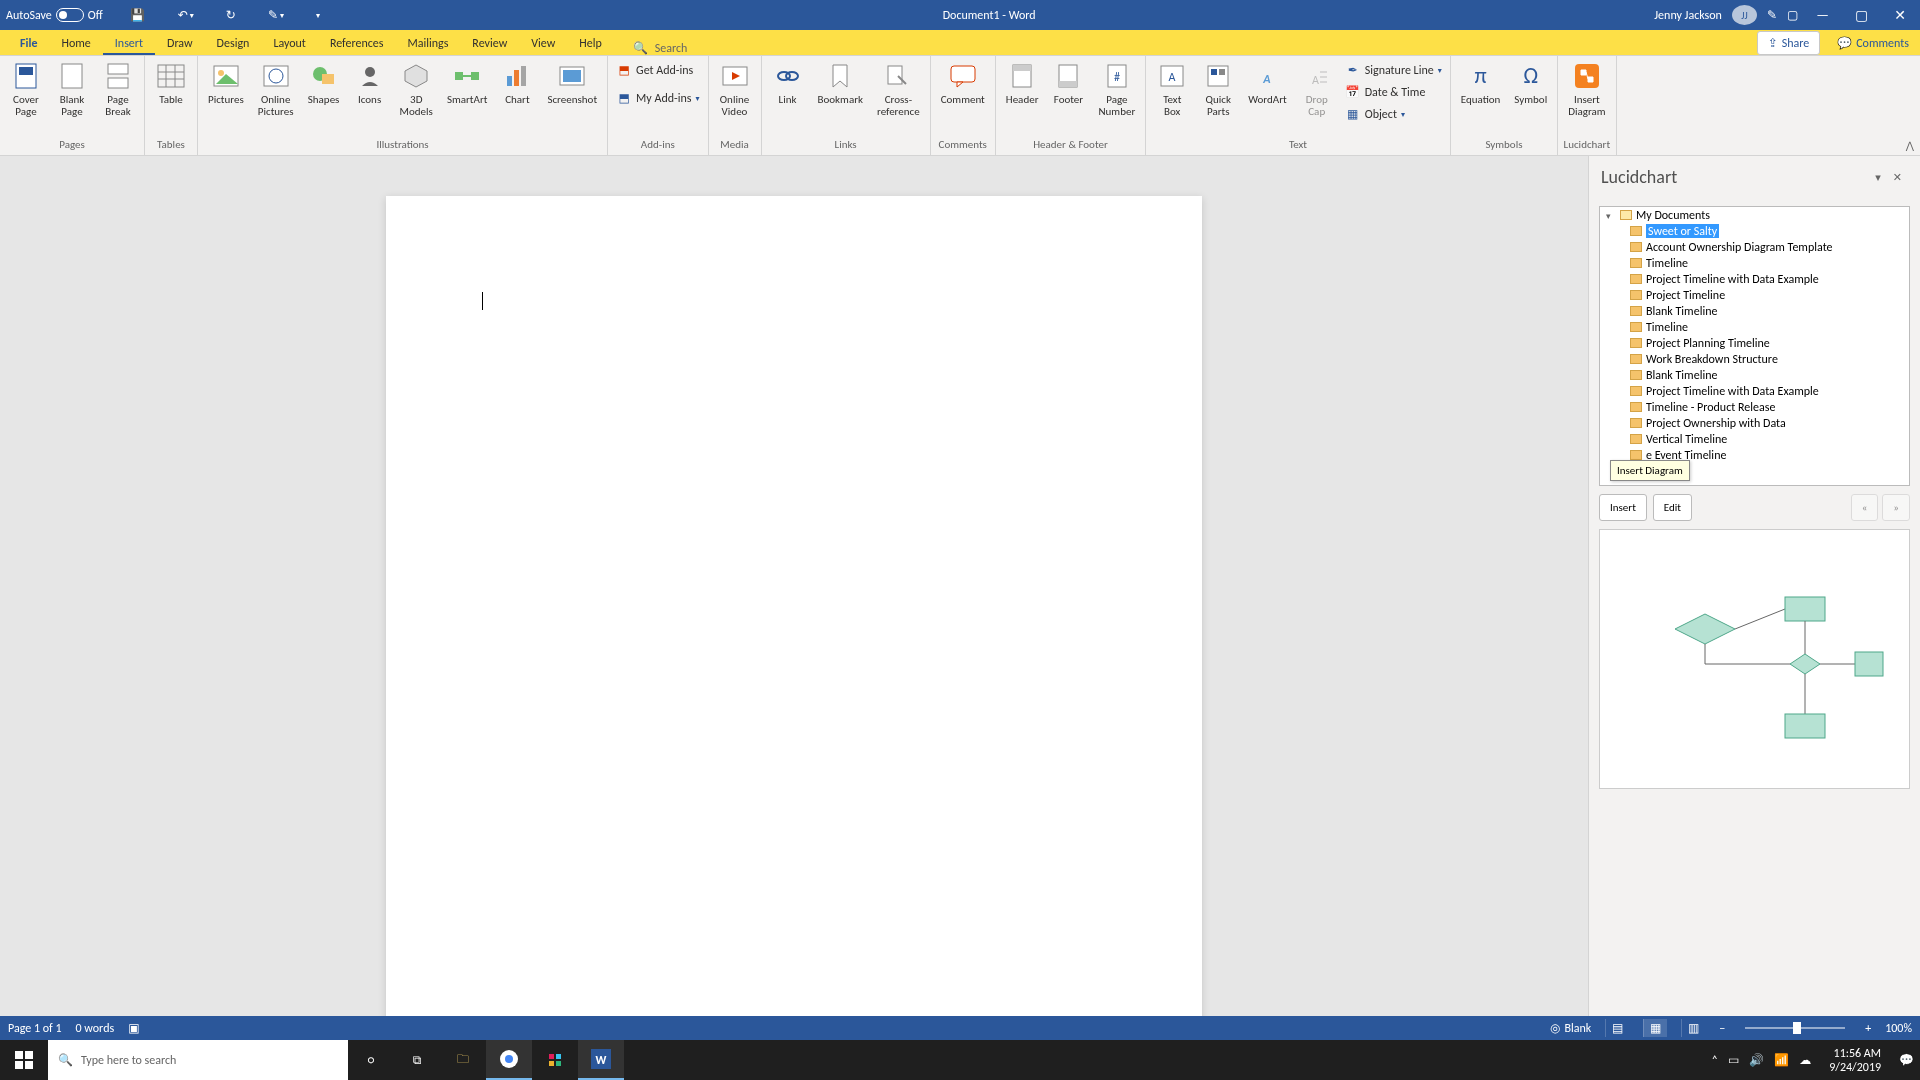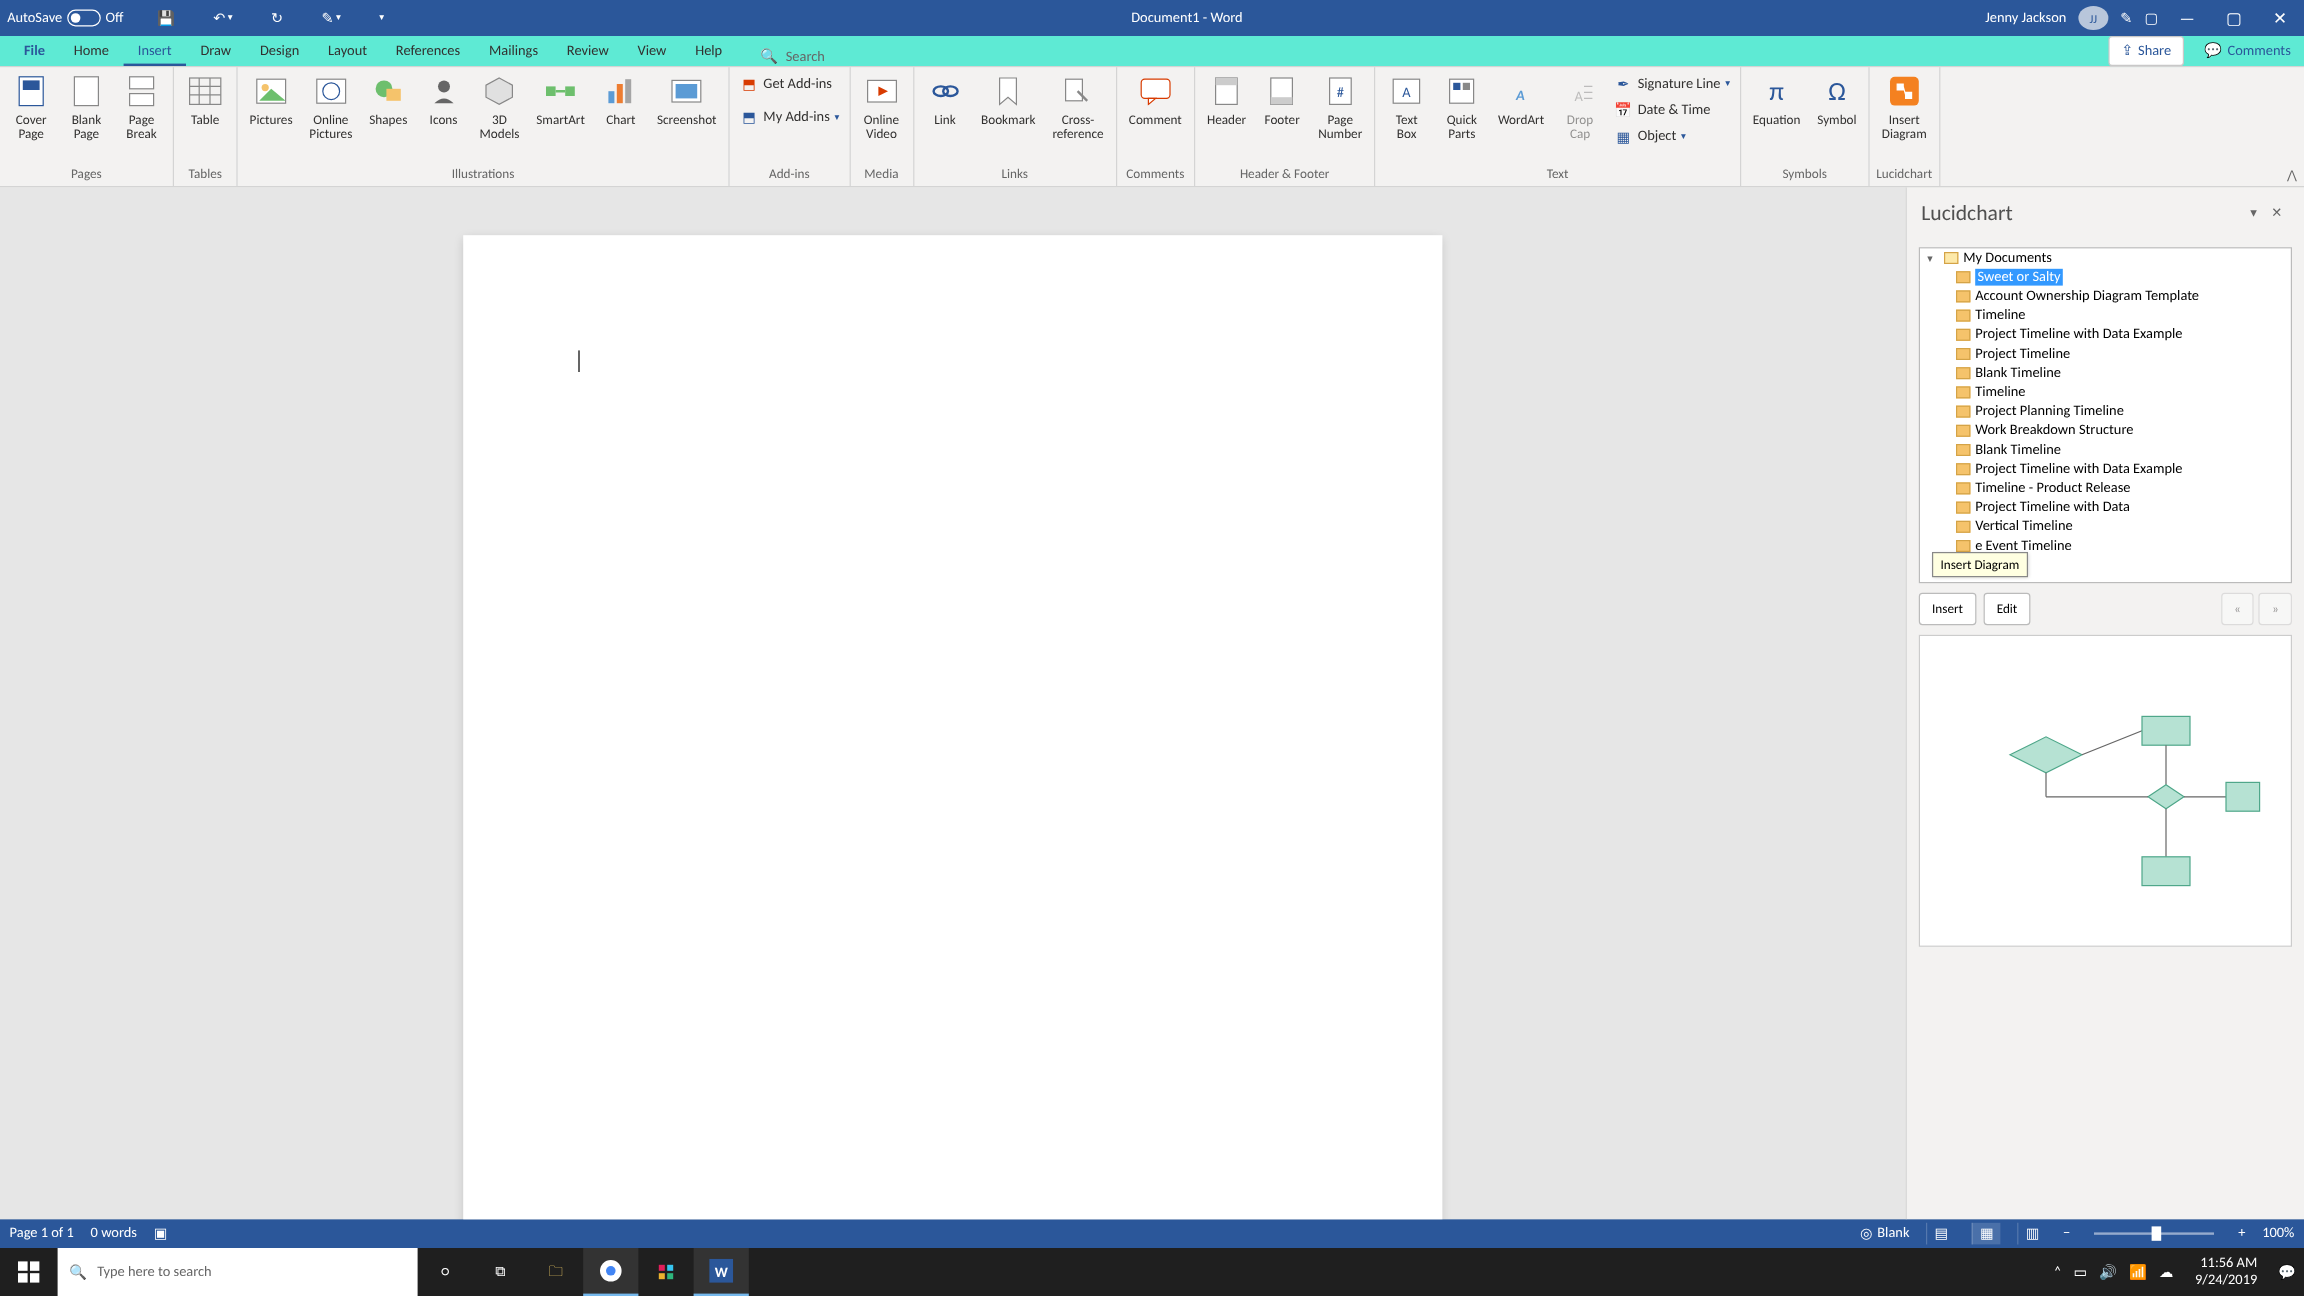--- a/index.html
+++ b/index.html
@@ -10,21 +10,21 @@
 #titlebar .autosave{display:flex;align-items:center;gap:4px;font-size:11px}
 #titlebar .autosave-toggle{width:28px;height:14px;border:1px solid #fff;border-radius:7px;display:flex;align-items:center;padding:0 2px}
 #titlebar .autosave-toggle span{width:8px;height:8px;border-radius:50%;background:#fff}
 #titlebar .qat-item{color:#fff;padding:2px 4px;display:inline-flex;align-items:center;gap:2px}
 #titlebar .center{flex:1;text-align:center;font-size:12px}
 #titlebar .right{display:flex;align-items:center;gap:10px}
 #titlebar .avatar{width:25px;height:20px;background:#b8c6db;color:#2b579a;border-radius:50%;display:flex;align-items:center;justify-content:center;font-size:10px;font-weight:normal}
 #titlebar .winbtn{padding:4px 8px;font-size:14px}
 .chev{font-size:8px}
 
-#tabstrip{height:26px;background:#5eead4;display:flex;align-items:flex-end;border-bottom:1px solid #d4d4d4;padding-left:8px;gap:0}
+#tabstrip{height:26px;background:#fde047;display:flex;align-items:flex-end;border-bottom:1px solid #d4d4d4;padding-left:8px;gap:0}
 #tabstrip .tab{padding:5px 12px;color:#323130;cursor:pointer}
 #tabstrip .tab.file{color:#2b579a;font-weight:600}
 #tabstrip .tab.active{color:#2b579a;border-bottom:2px solid #2b579a;padding-bottom:3px}
 #tabstrip .search{display:flex;align-items:center;gap:6px;margin-left:20px;color:#666}
 #tabstrip .spacer{flex:1}
 #tabstrip .share,#tabstrip .comments{color:#2b579a;padding:4px 10px;display:flex;align-items:center;gap:4px;border:1px solid transparent}
 #tabstrip .share{border:1px solid #c8c8c8;border-radius:3px;background:#fff;margin-right:6px}
 
 #ribbon{height:100px;background:#f3f2f1;border-bottom:1px solid #d4d4d4;display:flex;align-items:stretch;position:relative}
 #ribbon .group{border-right:1px solid #d4d4d4;display:flex;flex-direction:column;padding:2px 4px}
@@ -558,21 +558,21 @@
         <div class="tree-row child">
             <span class="tree-ic"></span>
             <span class="txt">Project Timeline with Data Example</span>
           </div>
         <div class="tree-row child">
             <span class="tree-ic"></span>
             <span class="txt">Timeline - Product Release</span>
           </div>
         <div class="tree-row child">
             <span class="tree-ic"></span>
-            <span class="txt">Project Timeline with Data</span>
+            <span class="txt">Project Ownership with Data</span>
           </div>
         <div class="tree-row child">
             <span class="tree-ic"></span>
             <span class="txt">Vertical Timeline</span>
           </div>
         <div class="tree-row child">
             <span class="tree-ic"></span>
             <span class="txt">e Event Timeline</span>
           </div>
         <div id="tooltip">Insert Diagram</div>

